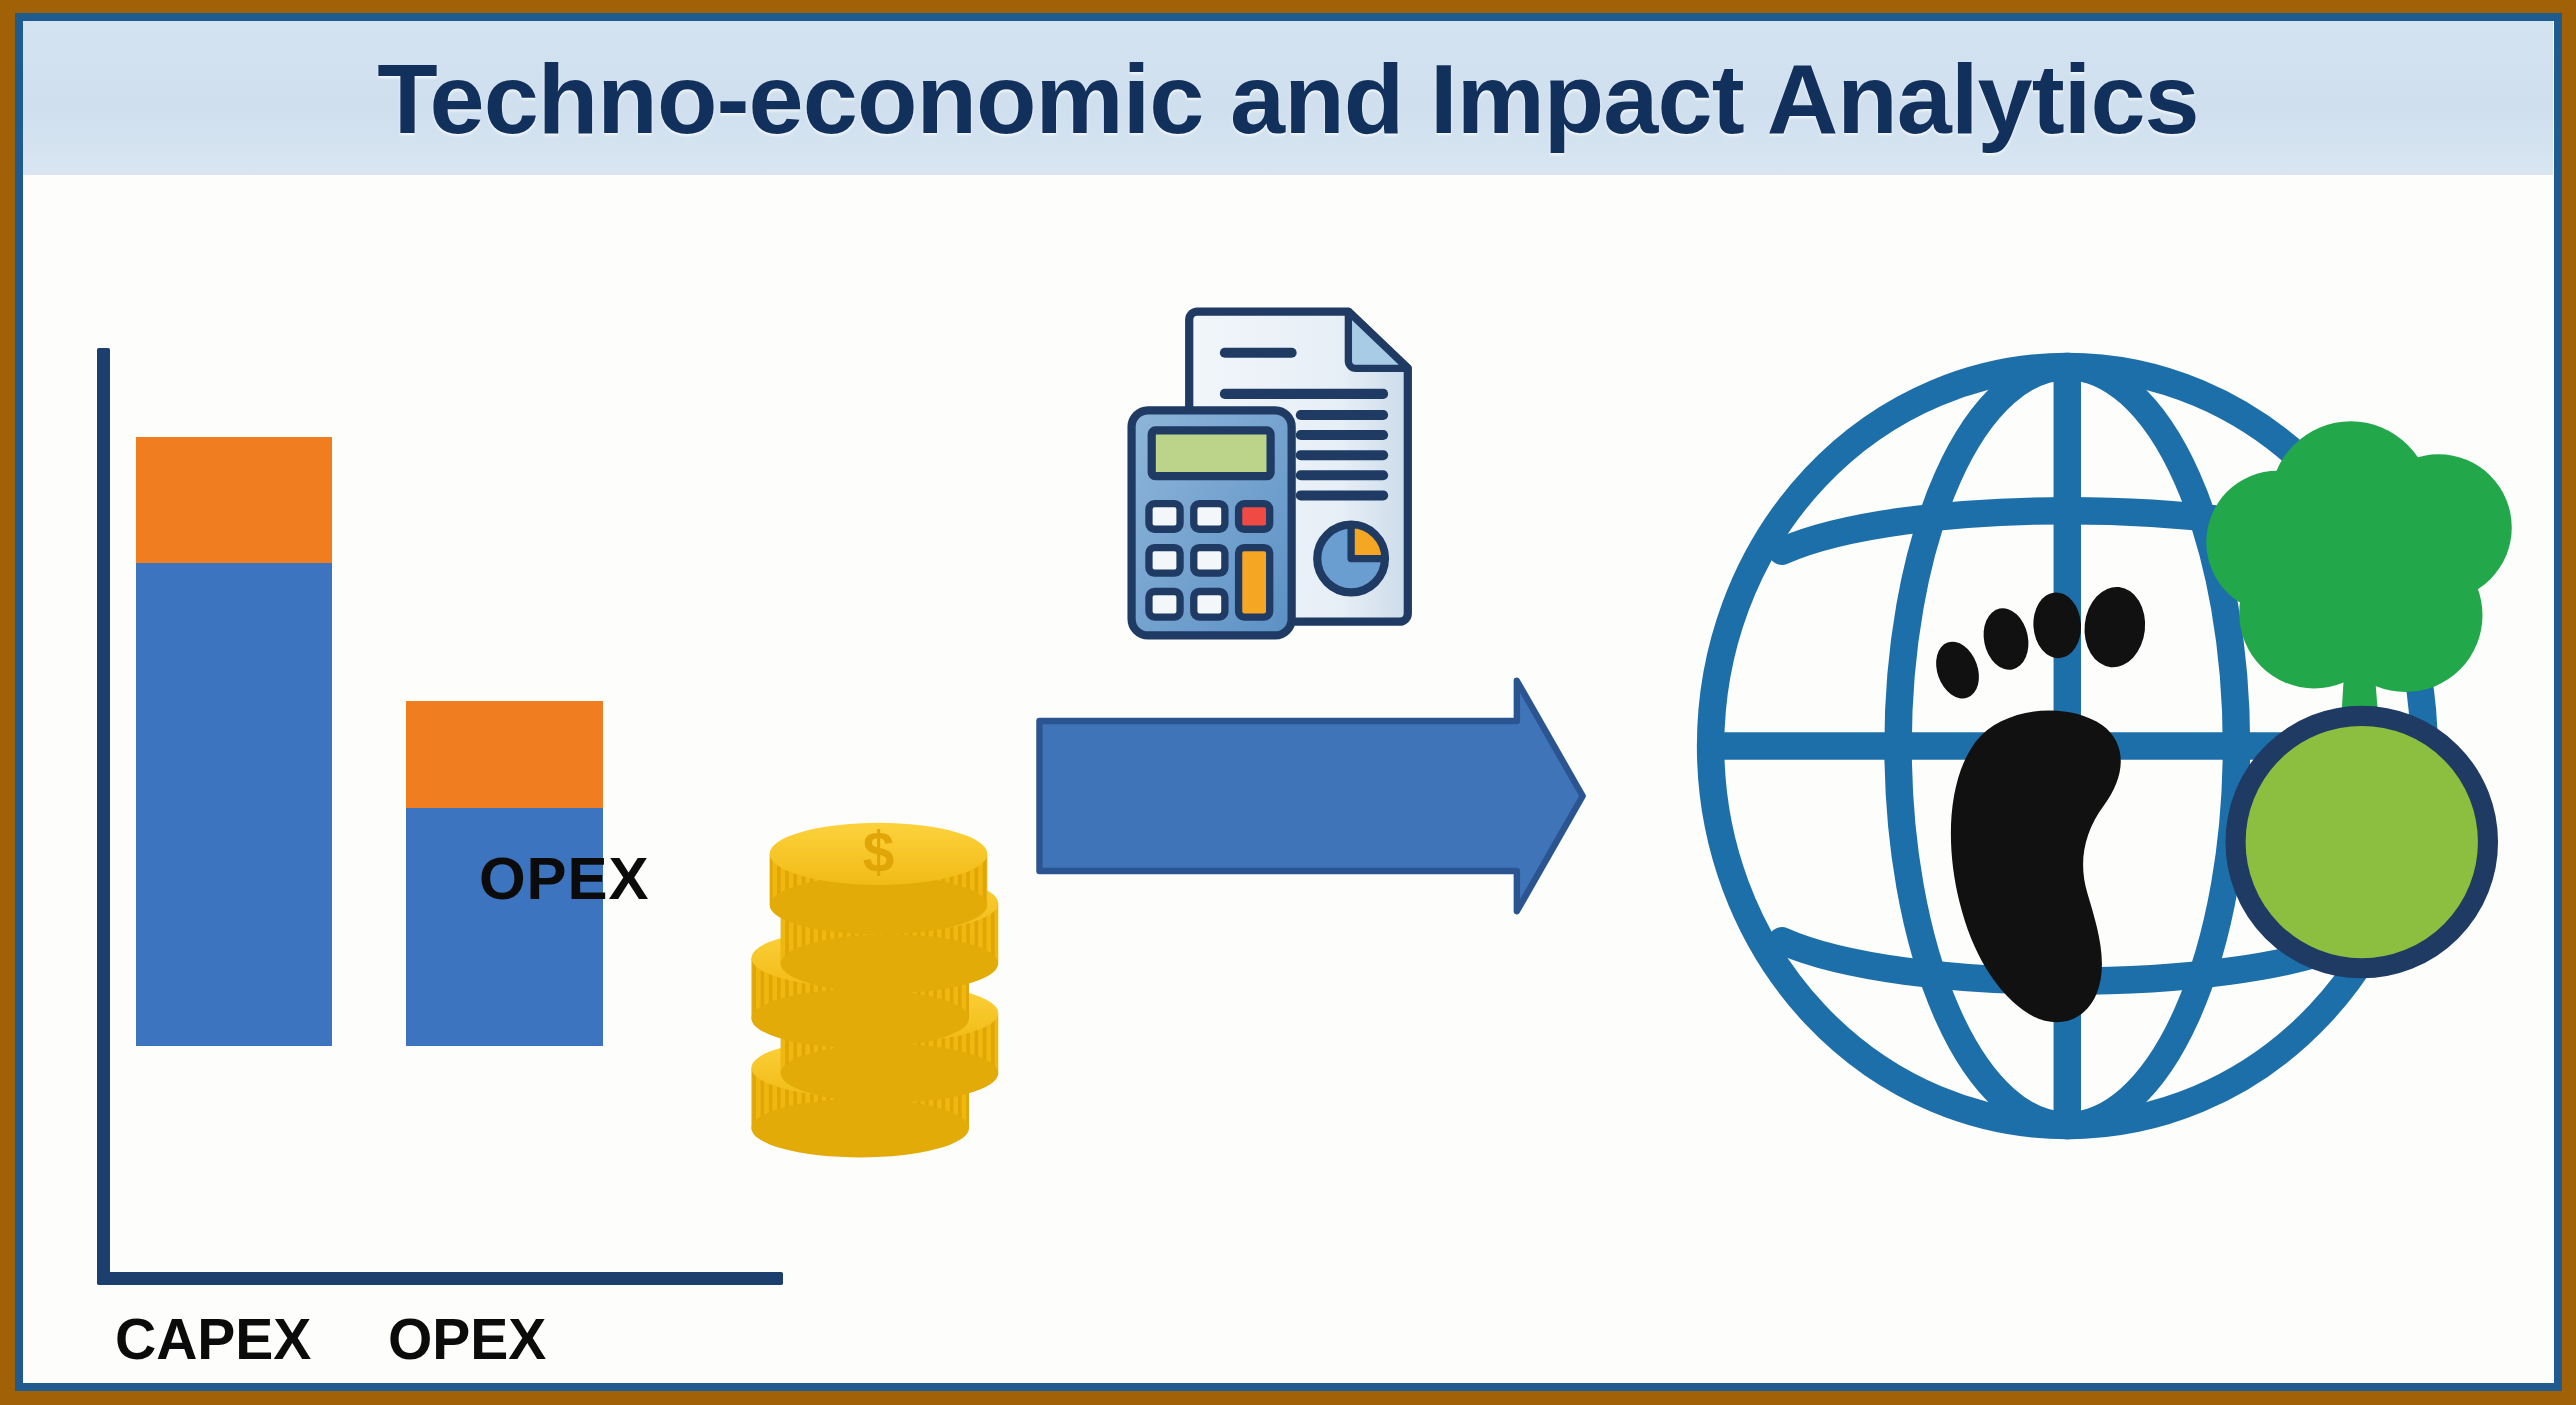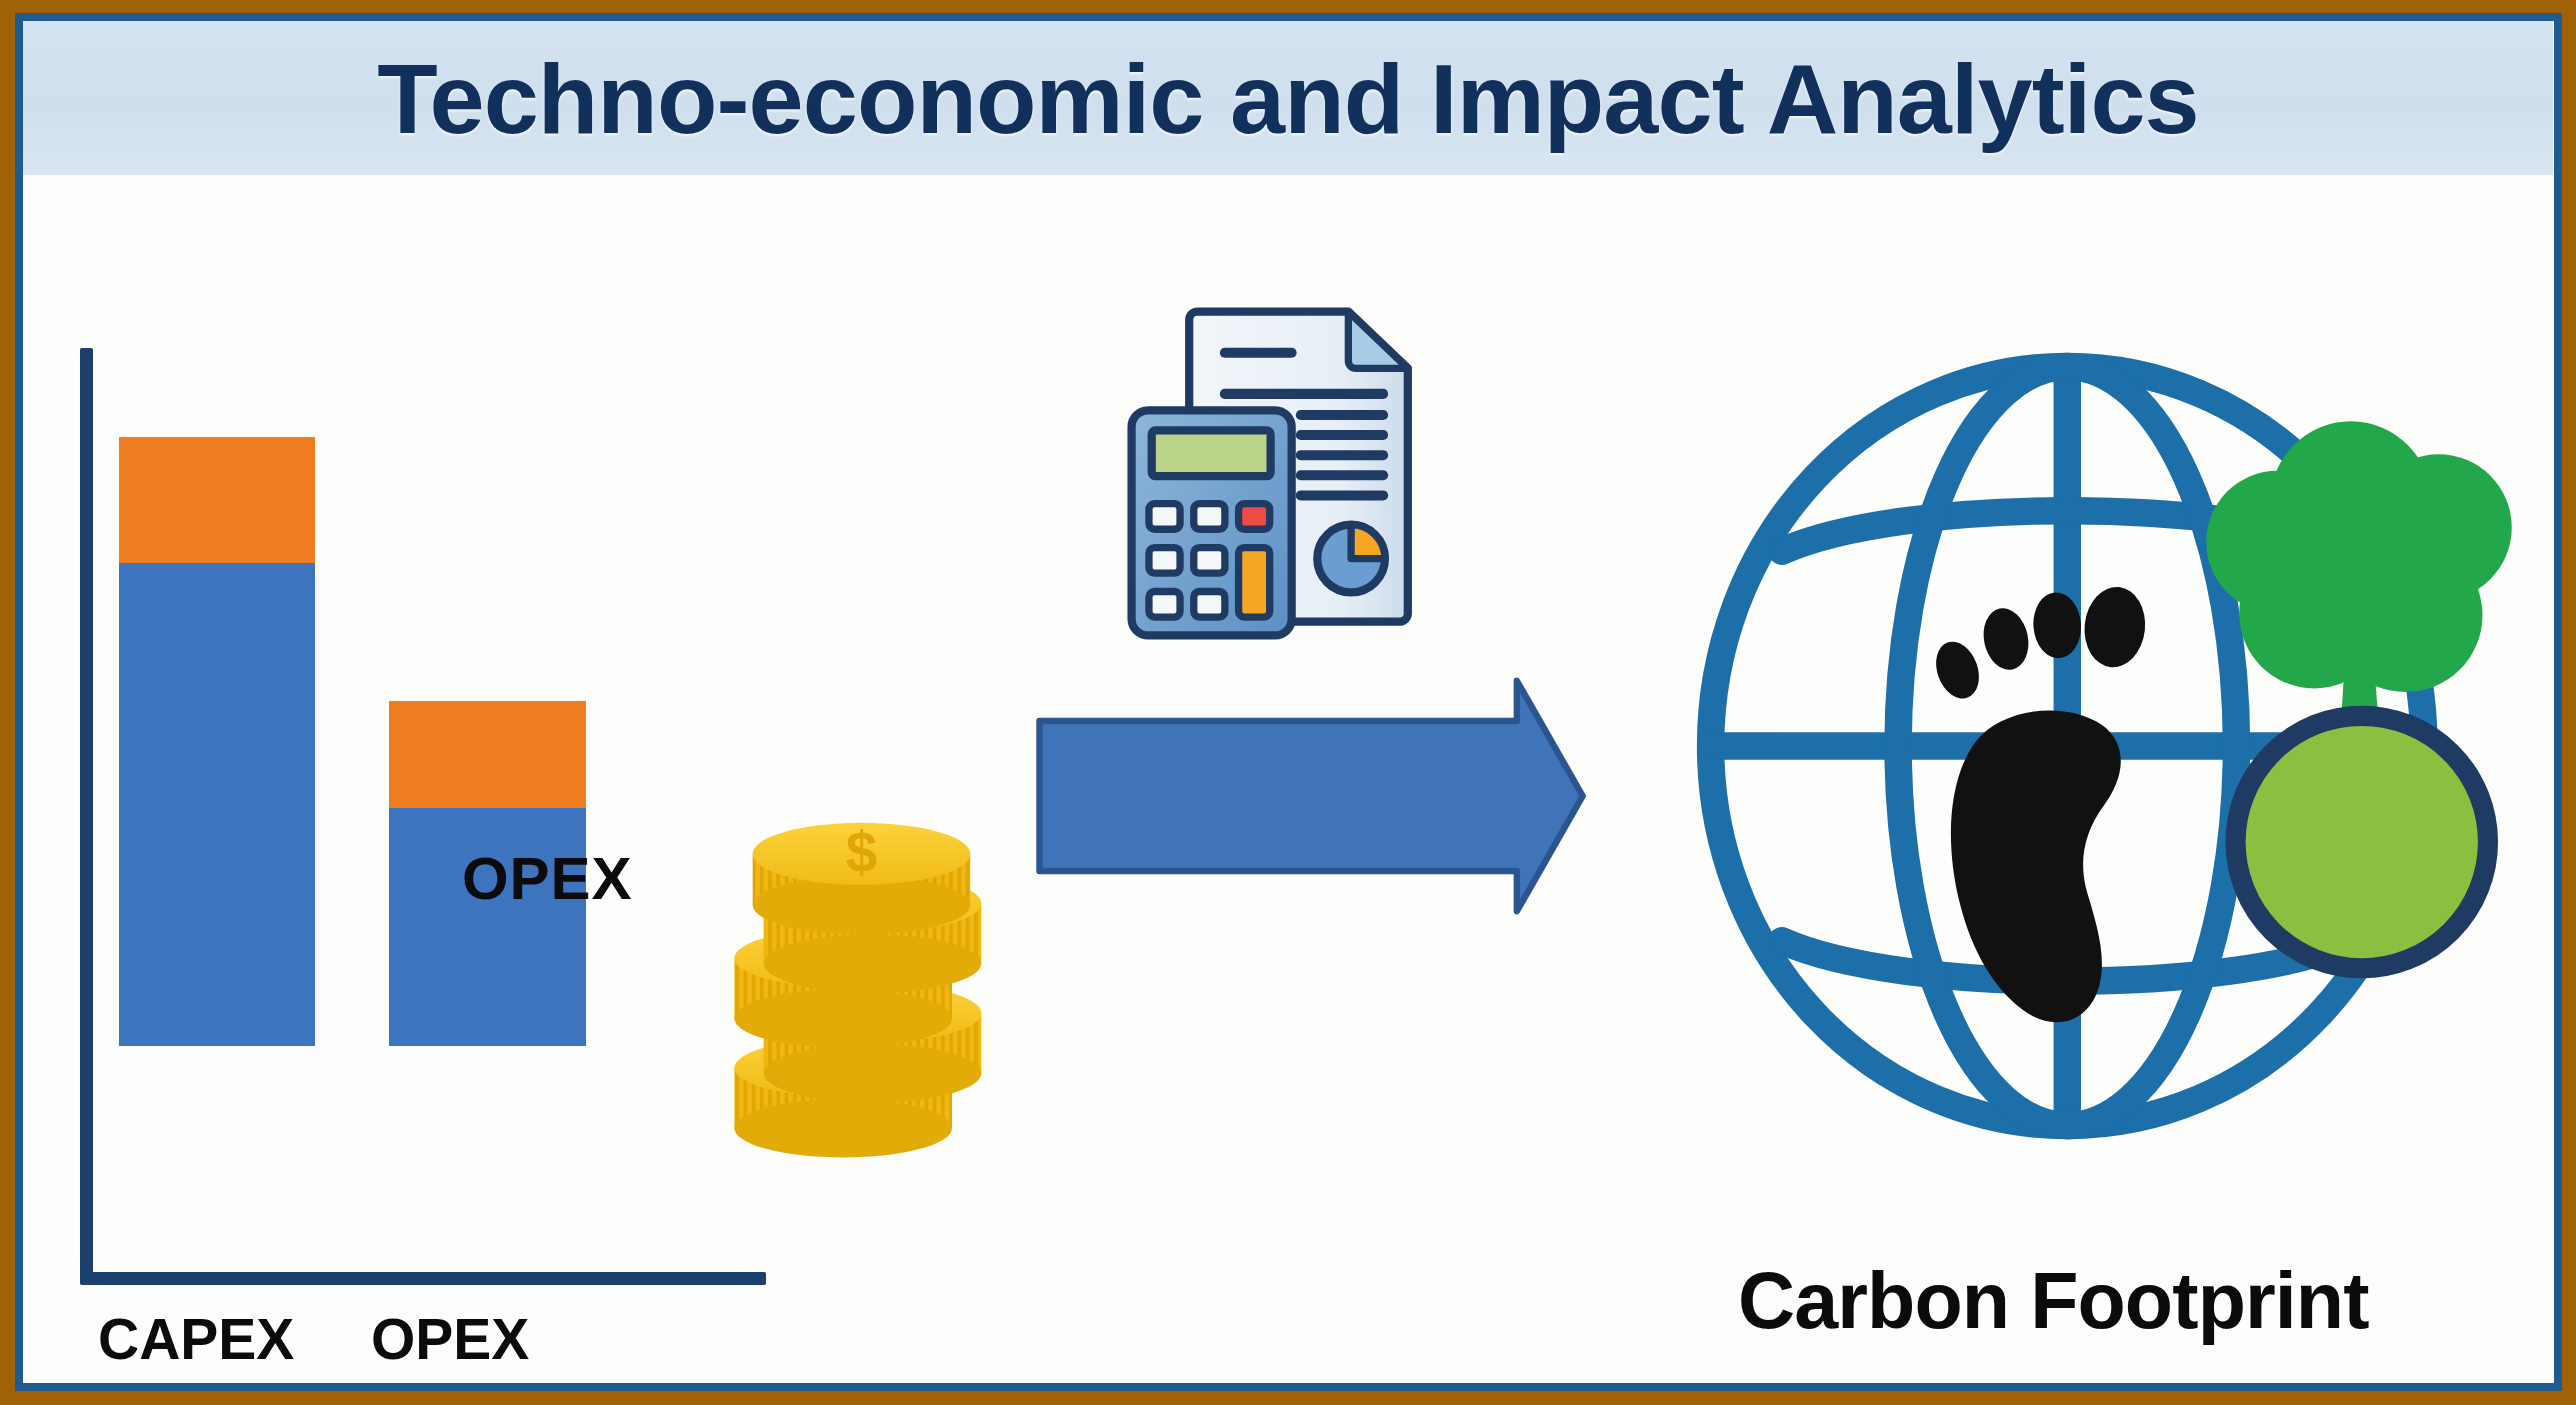--- a/index.html
+++ b/index.html
@@ -46,21 +46,21 @@
     color: #12305c;
     letter-spacing: -0.9px;
     white-space: nowrap;
     line-height: 1;
     text-shadow: 0 1.8px 2.7px rgba(255,255,255,.75);
   }
 
   
   #cost-panel {
     position: absolute;
-    left: 23px;
+    left: 40px;
     top: 183px;
     width: 970px;
     height: 1180px;
   }
   .axis-v {
     position: absolute;
     left: 57px;
     top: 165px;
     width: 12.8px;
     height: 935px;
@@ -347,16 +347,15 @@
         </g>
         <path d="M736 300 L728 430 L772 430 L762 300 Z" fill="#22a84a"></path>
         <path d="M744 338 L700 300" stroke="#22a84a" stroke-width="22" fill="none" stroke-linecap="round"></path>
         <path d="M756 338 L800 300" stroke="#22a84a" stroke-width="22" fill="none" stroke-linecap="round"></path>
       </g>
 
       <circle cx="752" cy="540" r="138" fill="#8cbf3f" stroke="#1f3b64" stroke-width="22"></circle>
     </svg>
   </div>
 
-  <div class="caption" id="caption-right">Carbon Footprint</div>
 
 </div>
 
 
 </body></html>

